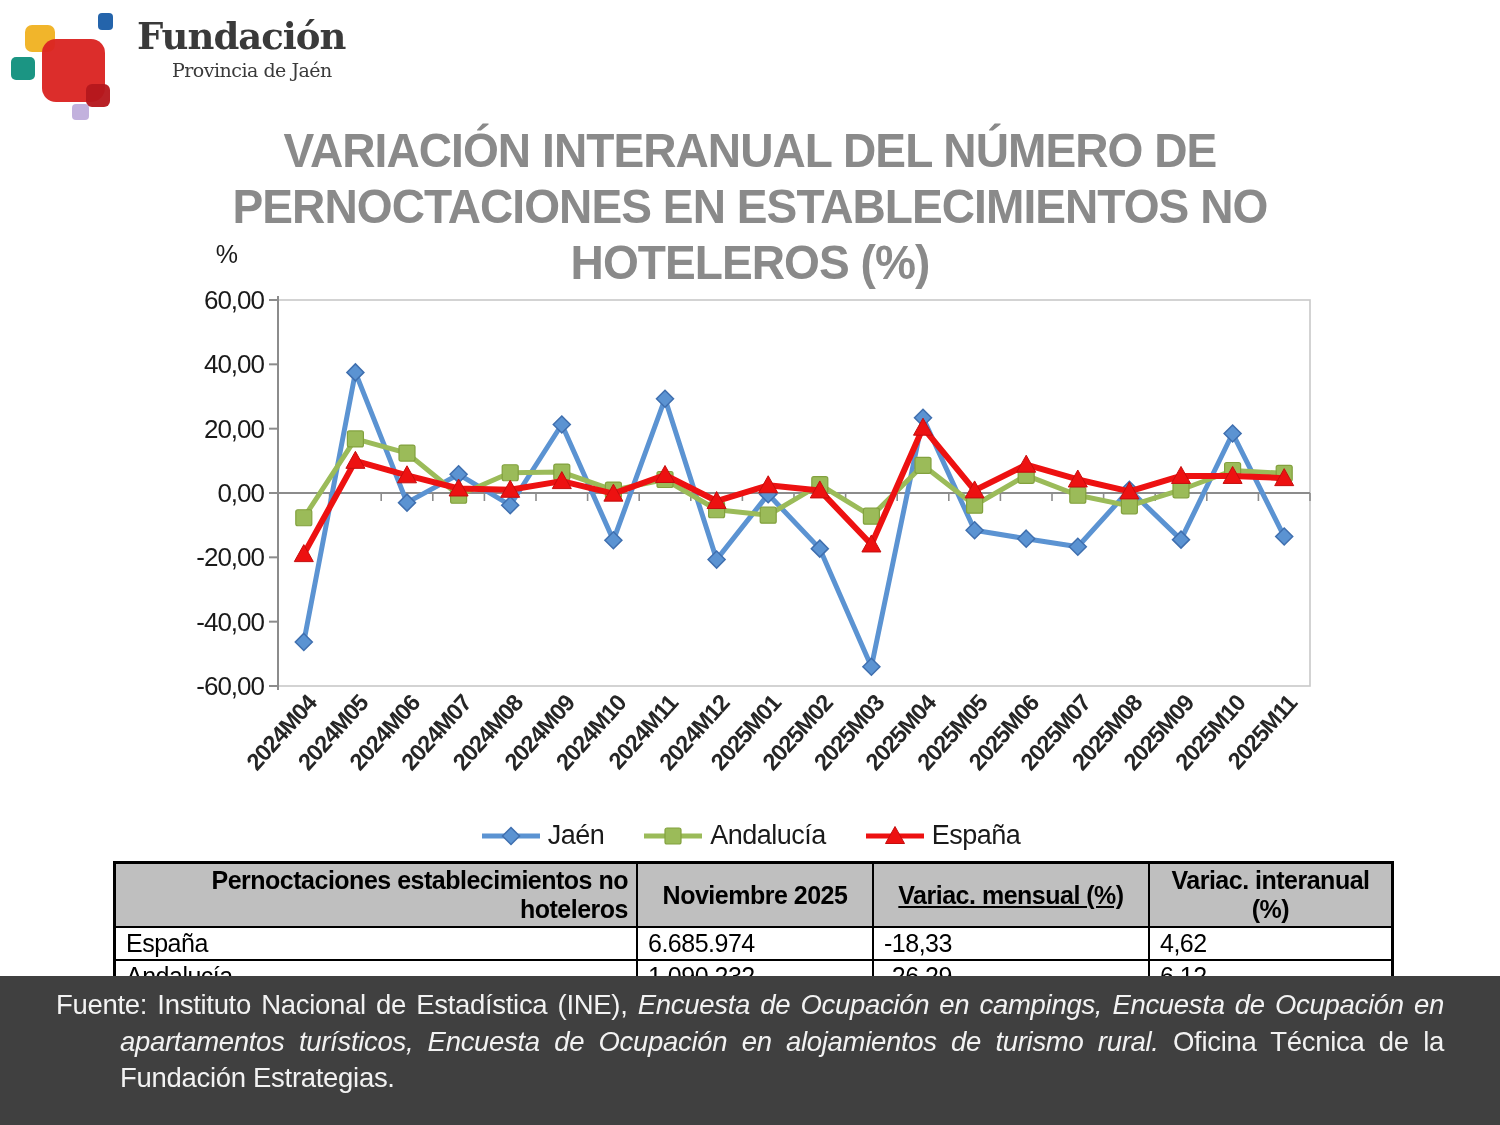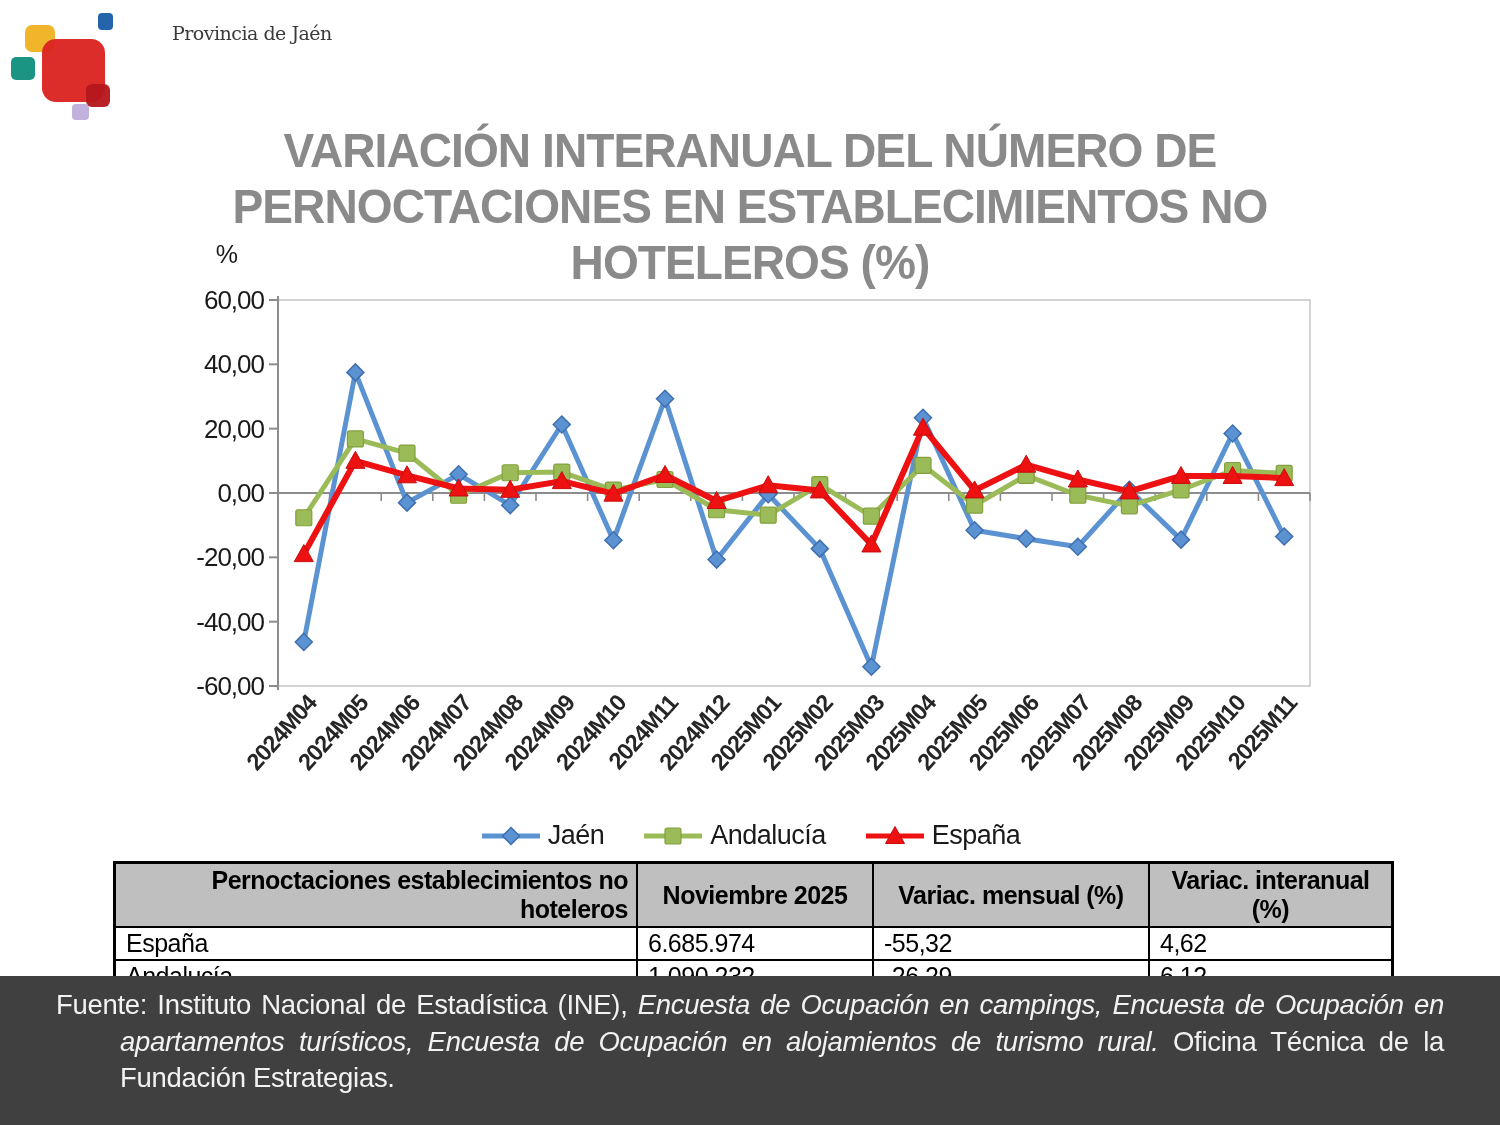--- a/index.html
+++ b/index.html
@@ -48,20 +48,21 @@
 <div class="logo">
   <div id="logo-squares">
       <div class="logo-sq" style="left: 98px; top: 13px; width: 15px; height: 17px; border-radius: 4px; background: rgb(27, 94, 168); opacity: 0.96;"></div>
       <div class="logo-sq" style="left: 25px; top: 25px; width: 30px; height: 27px; border-radius: 7px; background: rgb(240, 178, 34); opacity: 0.96;"></div>
       <div class="logo-sq" style="left: 11px; top: 57px; width: 24px; height: 23px; border-radius: 5px; background: rgb(18, 145, 126); opacity: 0.96;"></div>
       <div class="logo-sq" style="left: 42px; top: 39px; width: 63px; height: 63px; border-radius: 14px; background: rgb(219, 36, 34); opacity: 0.96;"></div>
       <div class="logo-sq" style="left: 86px; top: 84px; width: 24px; height: 23px; border-radius: 6px; background: rgb(181, 24, 29); opacity: 0.96;"></div>
       <div class="logo-sq" style="left: 72px; top: 104px; width: 17px; height: 16px; border-radius: 4px; background: rgb(192, 174, 220); opacity: 0.96;"></div>
     </div>
   <div class="logo-text">
+    <div class="logo-line">Fundación</div>
     <div class="logo-sub">Provincia de Jaén</div>
   </div>
 </div>
 
 <div class="main-title">
   <div>VARIACIÓN INTERANUAL DEL NÚMERO DE</div>
   <div>PERNOCTACIONES EN ESTABLECIMIENTOS NO</div>
   <div>HOTELEROS (%)</div>
 </div>
 
@@ -218,29 +219,29 @@
       </svg>
       <span class="legend-label">España</span>
     </div>
   </div>
 
 <table class="data-table">
   <thead>
       <tr id="table-head-row">
         <th class="th-left col-name">Pernoctaciones establecimientos no hoteleros</th>
         <th class="th-center" style="width: 218px; margin-top: 44px;">Noviembre 2025</th>
-        <th class="th-center" style="width: 258px;">Variac. mensual (%)</th>
+        <th class="th-center" style="width: 258px; text-decoration: underline;">Variac. mensual (%)</th>
         <th class="th-center">Variac. interanual (%)</th>
       </tr>
     </thead>
   <tbody id="table-body">
       <tr>
         <td class="col-name">España</td>
         <td class="col-num">6.685.974</td>
-        <td class="col-num">-55,32</td>
+        <td class="col-num">-18,33</td>
         <td class="col-num">4,62</td>
       </tr>
       <tr>
         <td class="col-name">Andalucía</td>
         <td class="col-num">1.090.232</td>
         <td class="col-num">-26,29</td>
         <td class="col-num">6,12</td>
       </tr>
       <tr>
         <td class="col-name">Jaén</td>

